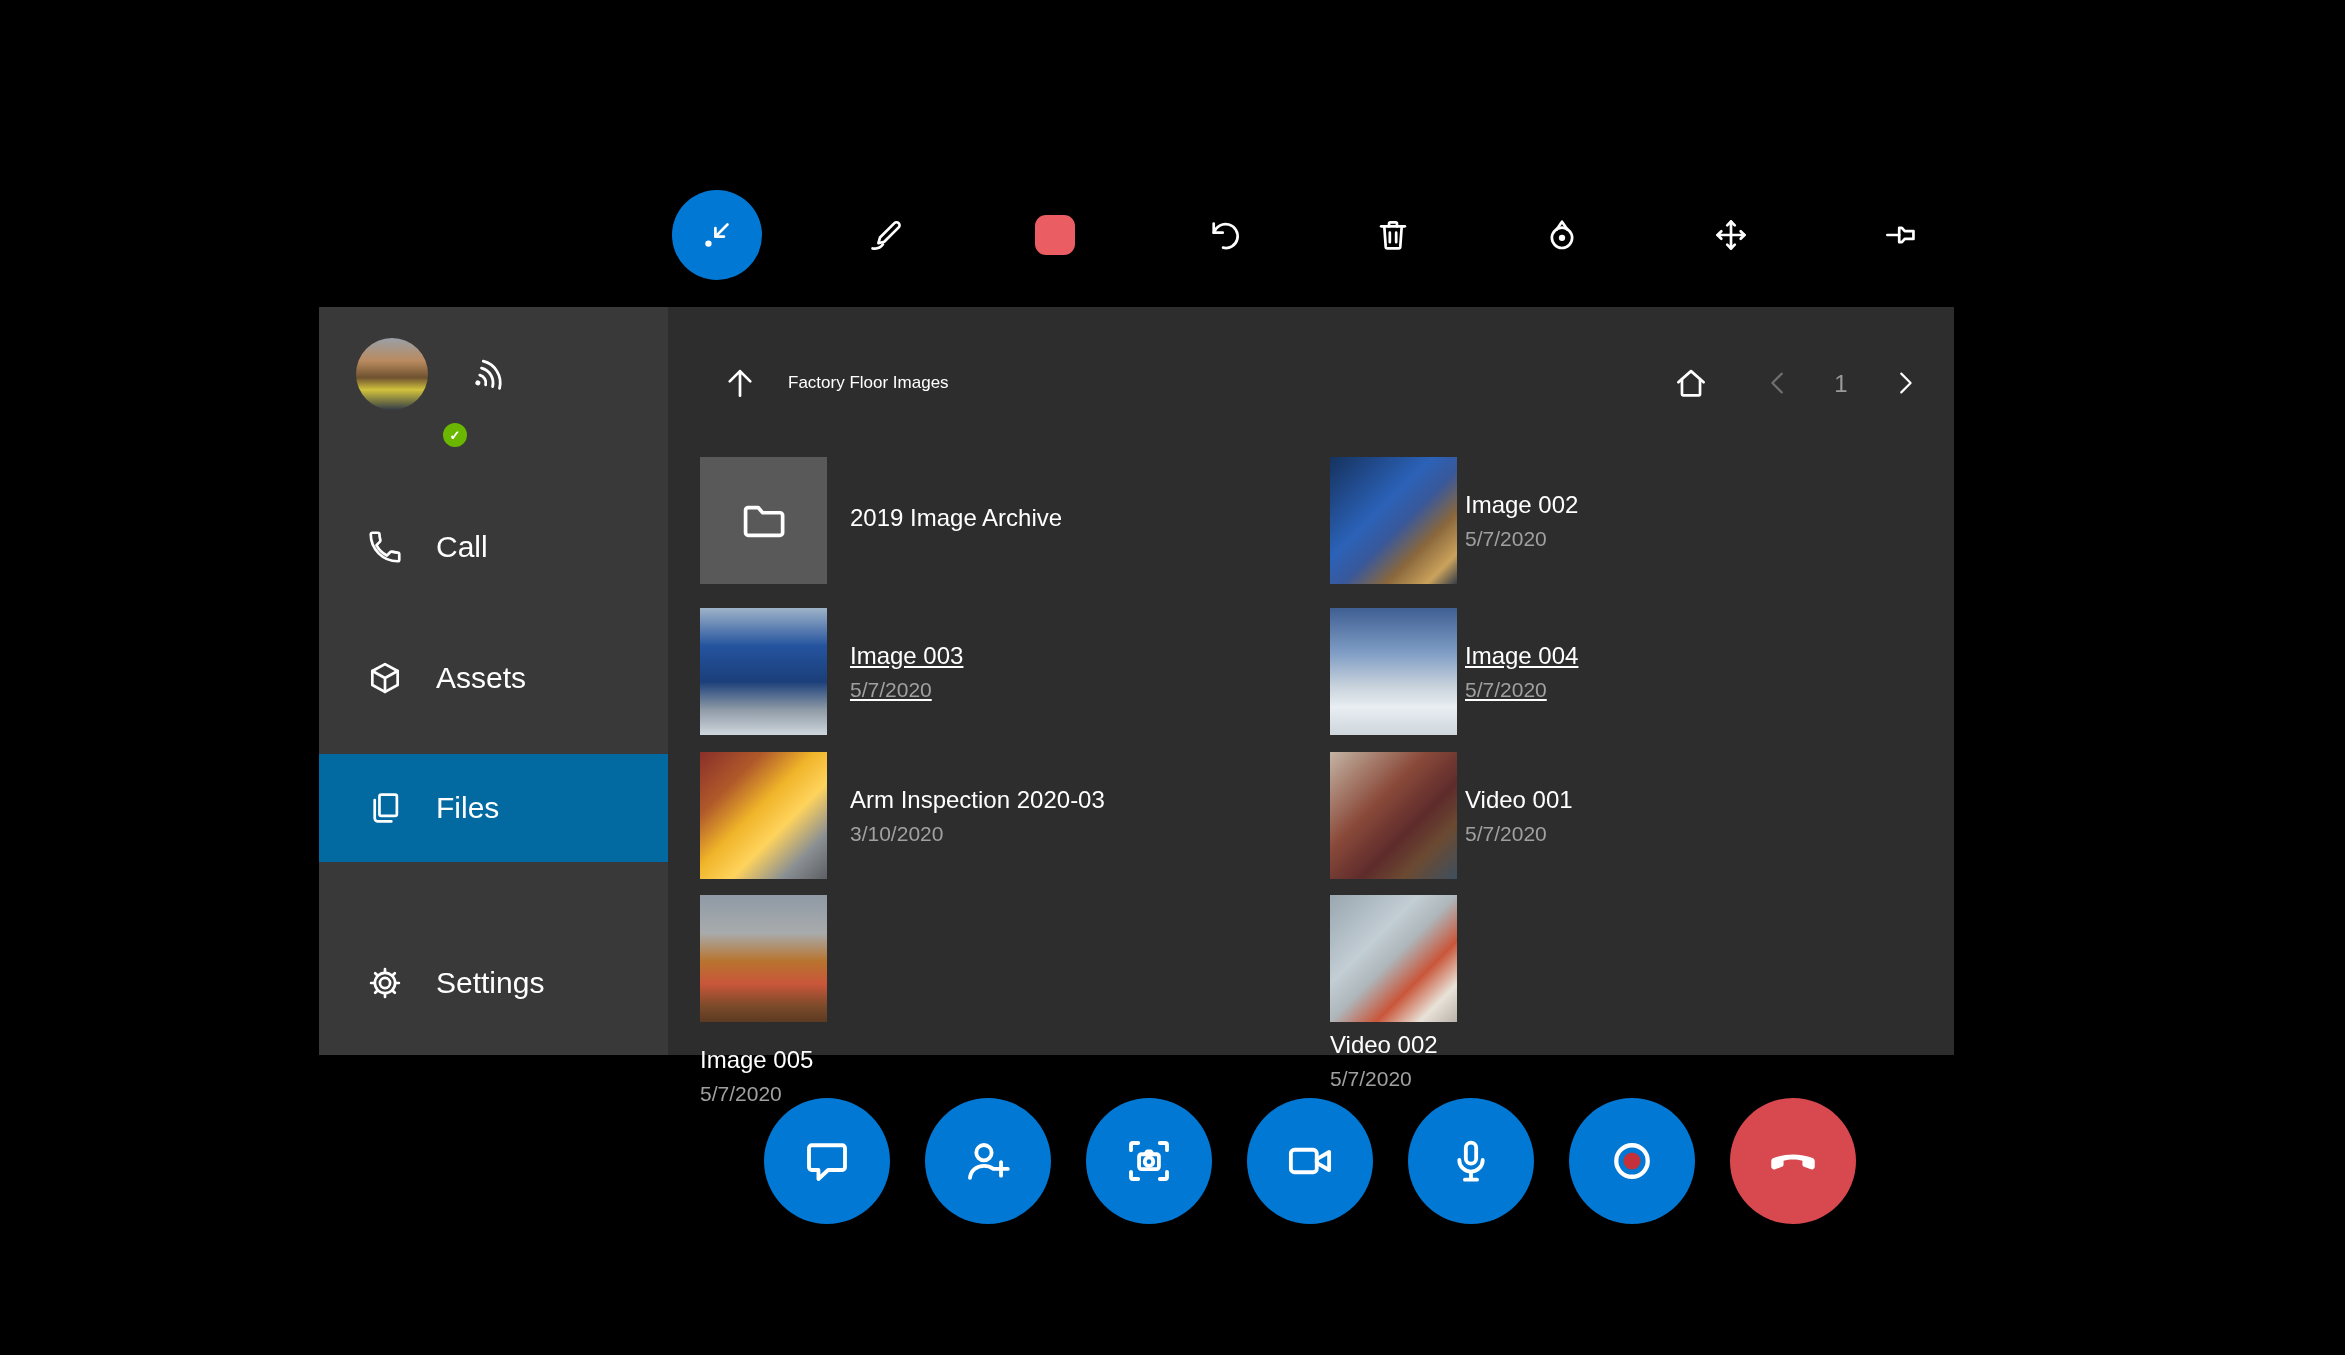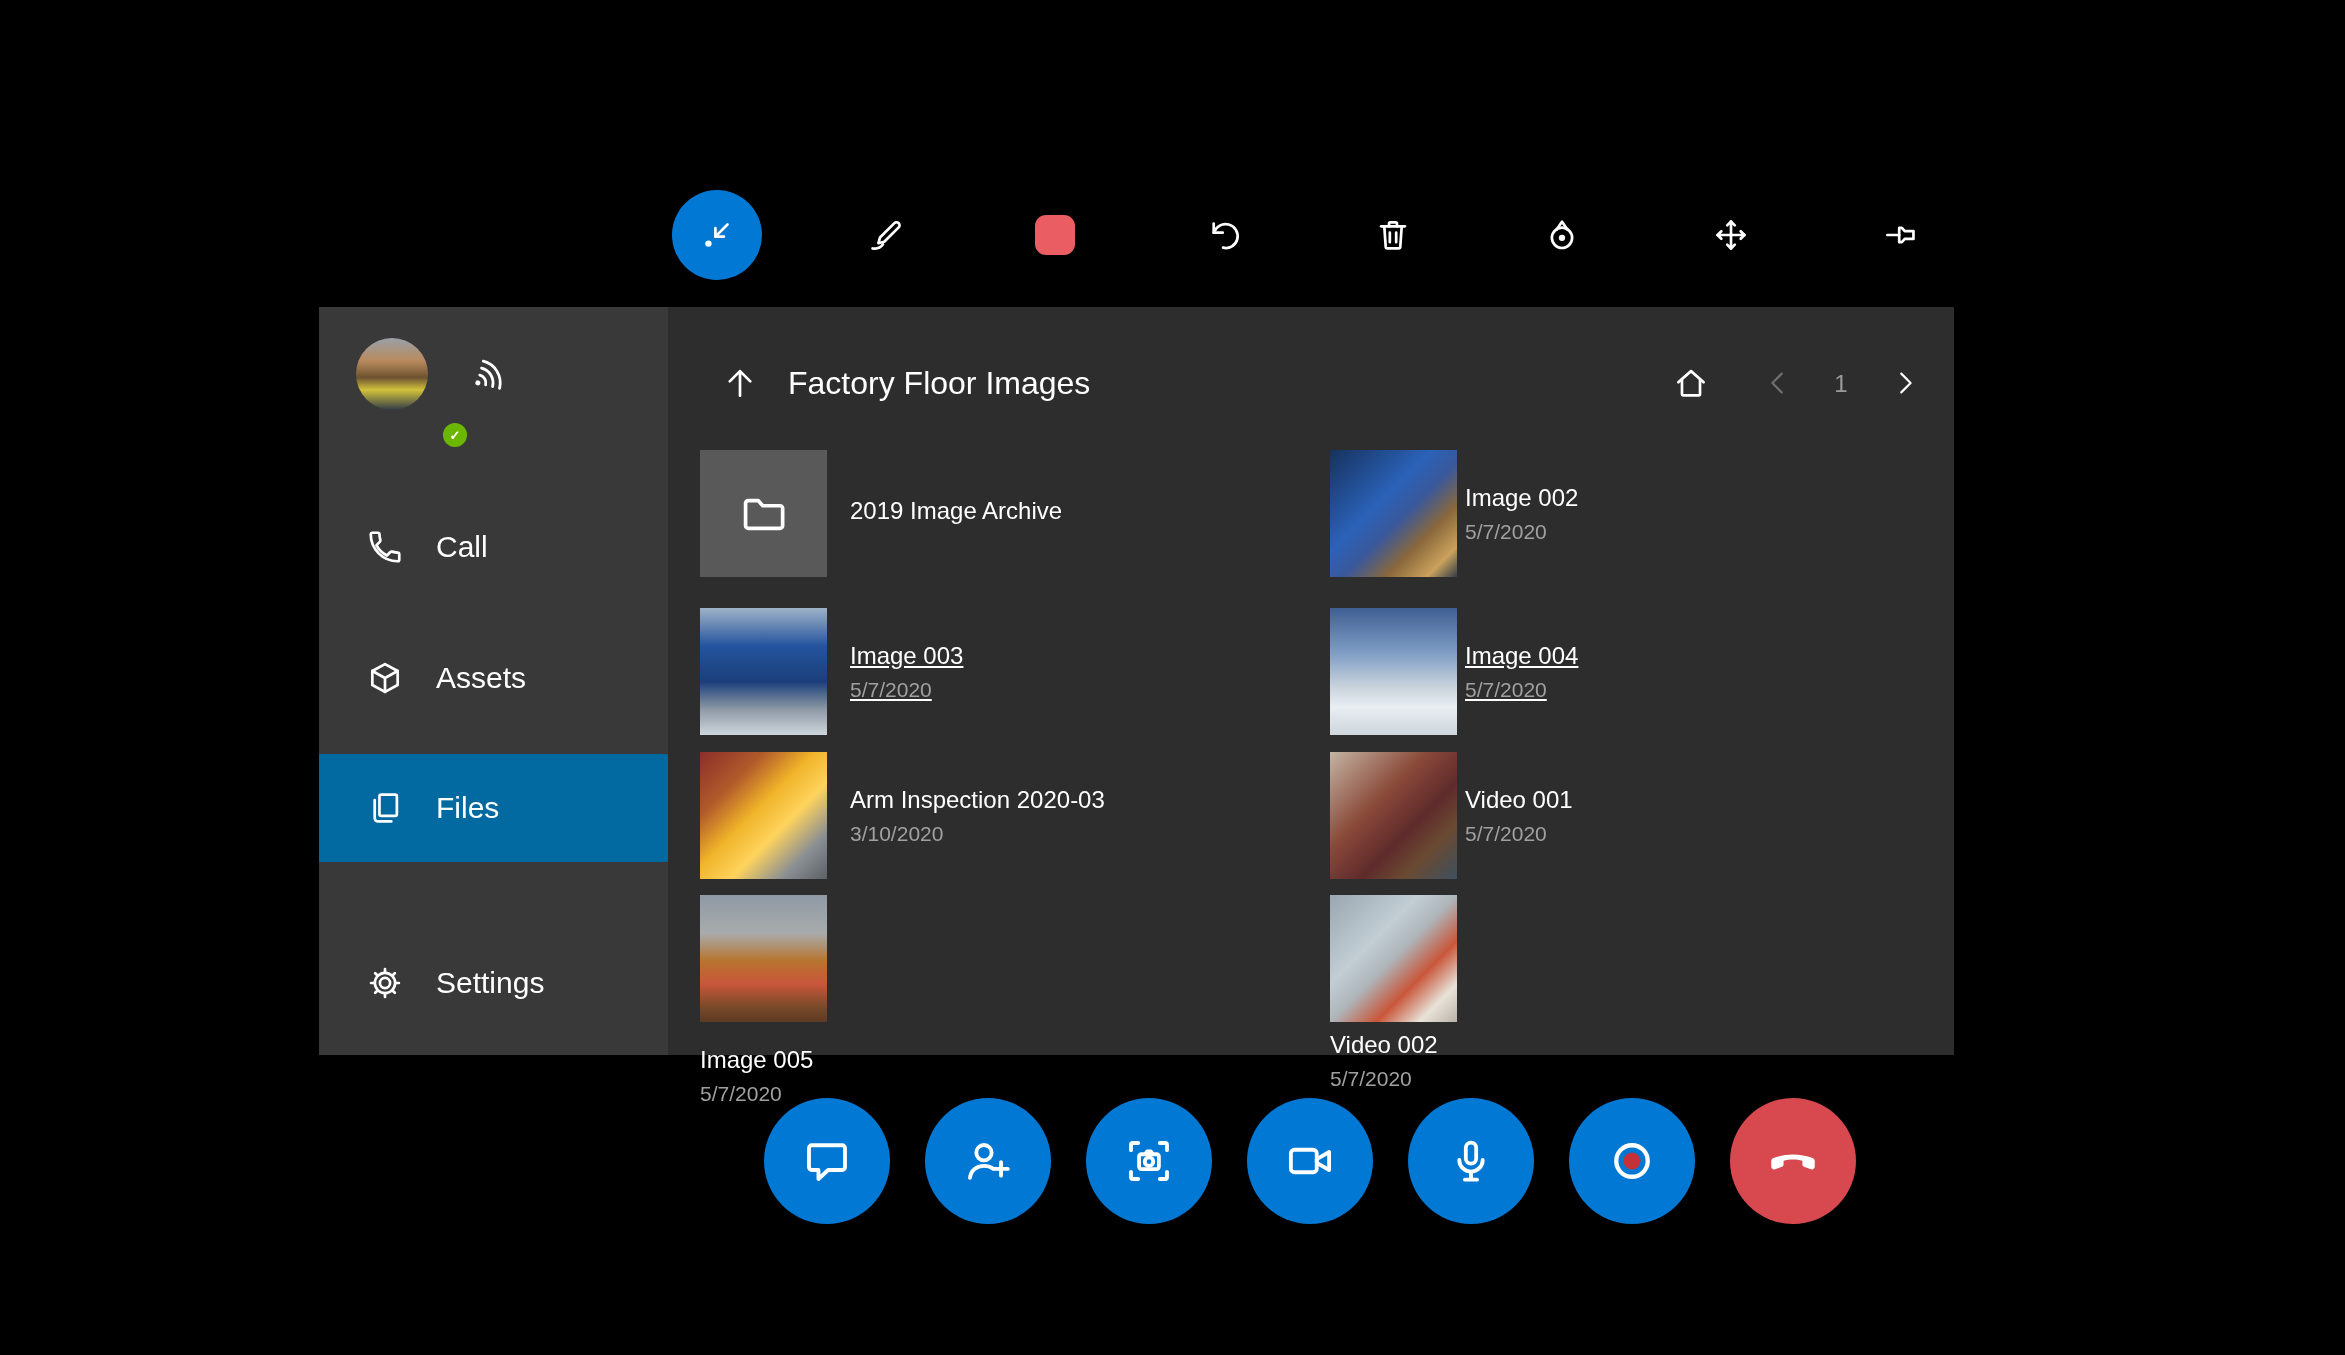--- a/index.html
+++ b/index.html
@@ -22,30 +22,30 @@
     border:3px solid #393939;display:flex;align-items:center;justify-content:center;font-size:13px;font-weight:bold;color:#fff;}
   .signal{position:absolute;left:152px;top:48px;transform:rotate(14deg);}
 
   .side-item{position:absolute;left:0;width:100%;height:108px;display:flex;align-items:center;cursor:pointer;}
   .side-item .ic{margin-left:47px;}
   .side-item .lbl{margin-left:32px;font-size:30px;}
   .side-item.selected{background:#0369a1;}
 
   .content{flex:1;background:#2d2d2d;position:relative;}
   .up-btn{position:absolute;left:48px;top:52px;width:48px;height:48px;display:flex;align-items:center;justify-content:center;cursor:pointer;}
-  .crumb-title{position:absolute;left:120px;top:61px;font-size:32px;line-height:30px;}
+  .crumb-title{position:absolute;left:120px;top:61px;font-size:17px;line-height:30px;}
   .home-btn{position:absolute;left:1000px;top:53px;width:46px;height:46px;display:flex;align-items:center;justify-content:center;cursor:pointer;}
   .pg-prev{position:absolute;left:1090px;top:56px;width:40px;height:40px;display:flex;align-items:center;justify-content:center;cursor:pointer;}
   .pg-prev .stroke{stroke:#6f6f6f;}
   .pg-num{position:absolute;left:1150px;top:63px;width:46px;text-align:center;font-size:24px;color:#9a9a9a;}
   .pg-next{position:absolute;left:1217px;top:56px;width:40px;height:40px;display:flex;align-items:center;justify-content:center;cursor:pointer;}
 
   .file-item{position:absolute;width:600px;height:127px;display:flex;gap:23px;cursor:pointer;}
   .cL{left:32px;} .cR{left:662px;gap:8px;}
-  .r1{top:143px;} .r2{top:301px;text-decoration:underline;} .r3{top:445px;} .r4{top:588px;flex-direction:column;}
+  .r1{top:150px;} .r2{top:301px;text-decoration:underline;} .r3{top:445px;} .r4{top:588px;flex-direction:column;}
   .thumb{width:127px;height:127px;flex:none;}
   .thumb-folder{background:#595959;display:flex;align-items:center;justify-content:center;}
   .t-img002{background:linear-gradient(135deg,#16325e 0%,#2b62b8 40%,#39589a 55%,#8a683c 72%,#caa25c 88%,#343c48 100%);}
   .t-img003{background:linear-gradient(180deg,#9fb3c8 0%,#24539e 30%,#1b3f7a 58%,#8e9aa6 80%,#cfd6dd 100%);}
   .t-img004{background:linear-gradient(180deg,#3f5f93 0%,#7e9cc4 35%,#c9d3dc 62%,#e8eef2 78%,#cfd6dc 100%);}
   .t-arm{background:linear-gradient(135deg,#8a2f2a 0%,#b05a2a 25%,#f0b429 45%,#ffd35c 62%,#8a8f93 82%,#5c6064 100%);}
   .t-vid001{background:linear-gradient(135deg,#c4b4a4 0%,#8a4a3a 38%,#5e2b2b 62%,#6b4a32 78%,#3d4f5e 100%);}
   .t-img005{background:linear-gradient(180deg,#8f9aa5 0%,#a8abac 30%,#b8742f 52%,#c9563a 70%,#7a4a2a 88%,#5c3a22 100%);}
   .t-vid002{background:linear-gradient(135deg,#9aa7b0 0%,#c2cdd4 35%,#aeb6ba 50%,#c9563a 68%,#e8e2d8 85%,#b8b2a8 100%);}
   .meta{display:flex;flex-direction:column;justify-content:center;}

